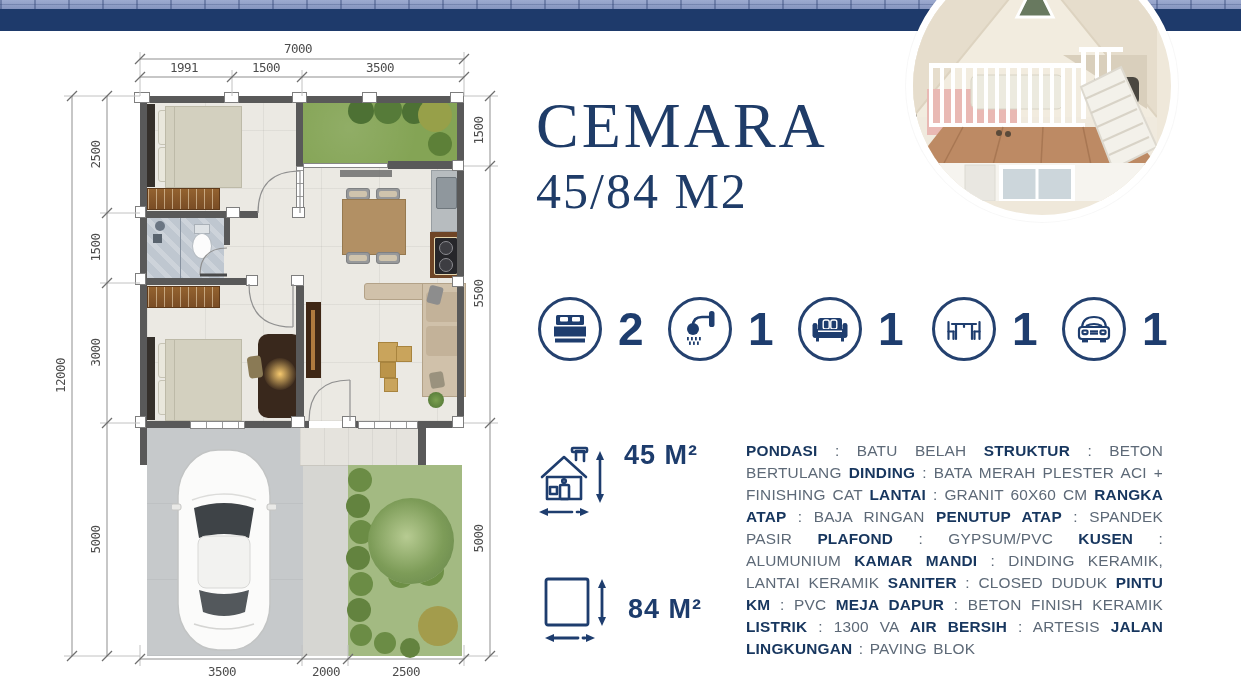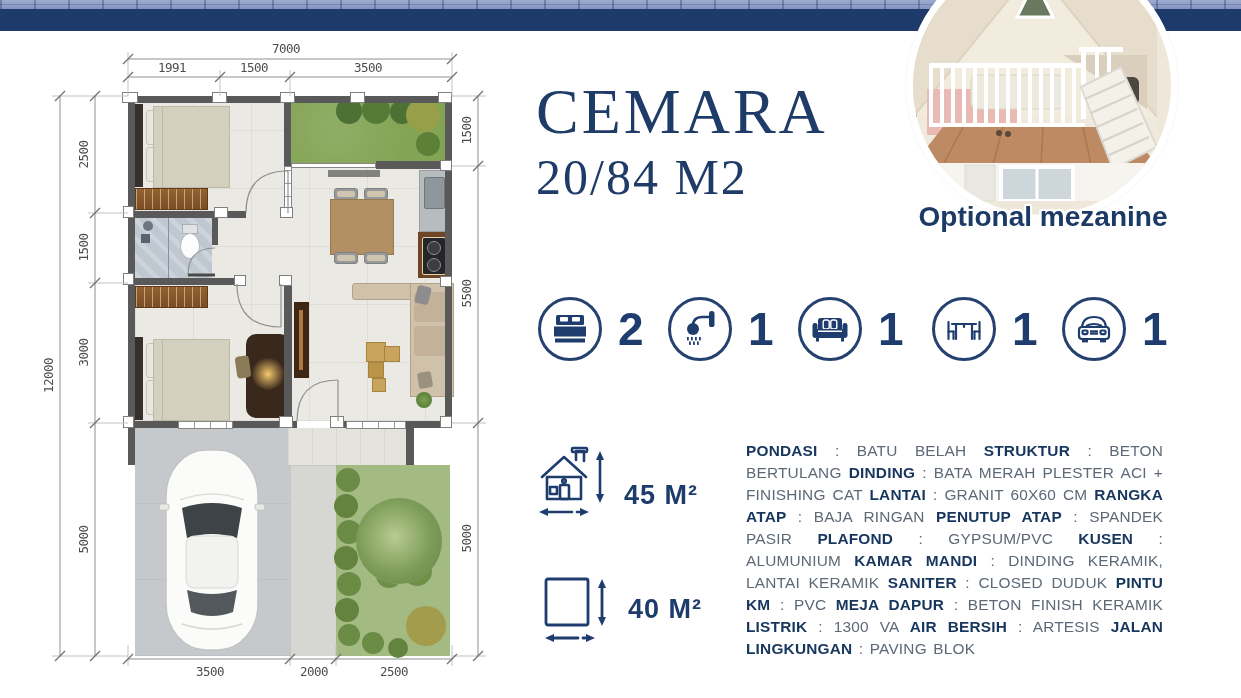--- a/index.html
+++ b/index.html
@@ -10,21 +10,21 @@
   
   .roof-strip{left:0;top:0;width:1241px;height:10px;
     background:linear-gradient(#9dabd0,#8292bd),#93a3c6;
     background-blend-mode:normal;}
   .roof-strip:after{content:"";position:absolute;inset:0;
     background:repeating-linear-gradient(90deg, rgba(35,55,105,.35) 0 2px, transparent 2px 34px),
                repeating-linear-gradient(0deg, rgba(35,55,105,.25) 0 1px, transparent 1px 5px);}
   .navy-band{left:0;top:9px;width:1241px;height:22px;background:#1e3a6b;}
 
   
-  .plan{left:0;top:0;width:520px;height:698px;}
+  .plan{left:12px;top:0;width:520px;height:698px;}
   .w{position:absolute;background:#595959;}
   .pl{position:absolute;background:#ffffff;border:1px solid #7e7e7e;box-sizing:border-box;}
   .win{position:absolute;background:#fff;border:1px solid #868686;box-sizing:border-box;
        background-image:repeating-linear-gradient(90deg, transparent 0 15px, #9a9a9a 15px 16px);}
   .winv{position:absolute;background:#fff;border:1px solid #868686;box-sizing:border-box;
        background-image:repeating-linear-gradient(0deg, transparent 0 12px, #9a9a9a 12px 13px);}
   .floor{left:135px;top:103px;width:310px;height:318px;background:#ebe9e3;
     background-image:repeating-linear-gradient(0deg, rgba(0,0,0,.05) 0 1px, transparent 1px 58px),
                      repeating-linear-gradient(90deg, rgba(0,0,0,.05) 0 1px, transparent 1px 58px);}
   .grass-top{left:291px;top:103px;width:154px;height:62px;background:#84a455;
@@ -55,21 +55,21 @@
   .chair:after{content:"";position:absolute;inset:2px;background:#cfc4ad;border-radius:2px;}
 
   
   .dim{position:absolute;font-family:"DejaVu Sans Mono",monospace;font-size:12.5px;color:#4c4c4c;
        letter-spacing:-0.5px;white-space:nowrap;}
   .dimv{transform:rotate(-90deg);transform-origin:center;width:44px;text-align:center;}
 
   
   .title{left:536px;top:70px;color:#1f3c68;font-family:"Liberation Serif",serif;line-height:1;}
   .title .t1{font-size:44px;letter-spacing:4px;}
-  .title .t2{font-size:64px;letter-spacing:3px;margin-top:10px;}
+  .title .t2{font-size:64px;letter-spacing:3px;margin-top:24px;}
   .title .t3{font-size:50px;letter-spacing:2px;margin-top:8px;font-family:"Liberation Serif",serif;}
 
   
   .photo{left:906px;top:-50px;width:258px;height:258px;border-radius:50%;border:7px solid #fff;
          overflow:hidden;background:#efe8da;z-index:5;box-shadow:0 0 0 1px rgba(0,0,0,.03);}
   .caption{left:898px;top:201px;width:290px;text-align:center;z-index:6;
       font-size:28px;font-weight:800;color:#1c3a66;letter-spacing:0px;
       text-shadow:-2px 0 #fff,2px 0 #fff,0 -2px #fff,0 2px #fff,2px 2px #fff,-2px -2px #fff,2px -2px #fff,-2px 2px #fff;}
 
   
@@ -277,21 +277,21 @@
     <span class="dim dimv" style="left:444px;top:123px;">1500</span>
     <span class="dim dimv" style="left:444px;top:286px;">5500</span>
     <span class="dim dimv" style="left:444px;top:531px;">5000</span>
     <span class="dim" style="left:196px;top:664px;">3500</span>
     <span class="dim" style="left:300px;top:664px;">2000</span>
     <span class="dim" style="left:380px;top:664px;">2500</span>
   </div>
 
   <div class="abs title">
     <div class="t2">CEMARA</div>
-    <div class="t3">20/84 M2</div>
+    <div class="t3">45/84 M2</div>
   </div>
 
   <div class="abs photo">
     <svg width="244" height="244" viewBox="0 0 244 244">
       <rect width="244" height="244" fill="#f0eade"></rect>
       <path d="M0,0 H244 V160 L122,10 L0,160 Z" fill="#e6ddcc"></path>
       <path d="M0,160 L122,10 L244,160 Z" fill="#f3edе0"></path>
       <path d="M0,160 L122,10 L244,160" fill="#f2ecdf" stroke="#ddd3c0" stroke-width="2"></path>
       <polygon points="104,60 140,60 122,24" fill="#68795f" stroke="#ffffff" stroke-width="3"></polygon>
       <polygon points="150,98 234,152 234,98" fill="#d9cfbc"></polygon>
@@ -336,21 +336,20 @@
         <line x1="184" y1="170" x2="224" y2="152"></line>
           <line x1="190" y1="184" x2="230" y2="166"></line>
         <line x1="196" y1="198" x2="236" y2="180"></line>
       </g>
       <rect x="0" y="206" width="244" height="38" fill="#f6f4ef"></rect>
       <rect x="52" y="208" width="30" height="36" fill="#e9e7e1" stroke="#dcdad2"></rect>
       <rect x="88" y="210" width="72" height="34" fill="#ccd6db" stroke="#ffffff" stroke-width="4"></rect>
       <line x1="124" y1="210" x2="124" y2="244" stroke="#ffffff" stroke-width="3"></line>
     </svg>
   </div>
-  <div class="abs caption">Optional mezanine</div>
 
   <div class="feat" style="left:538px;">
     <svg width="40" height="32" viewBox="0 0 40 32">
       <rect x="6" y="2" width="28" height="10" rx="1.5" fill="#1e3d6e"></rect>
       <rect x="10" y="4" width="8" height="4.5" rx="1" fill="#ffffff"></rect>
       <rect x="22" y="4" width="8" height="4.5" rx="1" fill="#ffffff"></rect>
       <rect x="4" y="13.5" width="32" height="10" fill="#1e3d6e"></rect>
       <rect x="4" y="24.5" width="32" height="1.6" fill="#ffffff"></rect>
       <rect x="5" y="25.5" width="30" height="4" fill="#1e3d6e"></rect>
     </svg>
@@ -438,33 +437,33 @@
     </g>
     <polygon points="60,14 64,5 68,14" fill="#1e3d6e"></polygon>
     <polygon points="60,48 64,57 68,48" fill="#1e3d6e"></polygon>
     <g stroke="#1e3d6e" stroke-width="2.6" stroke-linecap="round">
       <line x1="8" y1="66" x2="36" y2="66"></line>
       <line x1="41" y1="66" x2="43" y2="66"></line>
     </g>
     <polygon points="12,62 3,66 12,70" fill="#1e3d6e"></polygon>
     <polygon points="44,62 53,66 44,70" fill="#1e3d6e"></polygon>
   </svg>
-  <span class="area-label" style="left:624px;top:480px;">45 M²</span>
+  <span class="area-label" style="left:624px;top:440px;">45 M²</span>
 
   <svg class="abs" style="left:540px;top:575px;" width="76" height="72" viewBox="0 0 76 72">
     <g stroke="#1e3d6e" stroke-width="2.8" fill="none" stroke-linejoin="round" stroke-linecap="round">
       <rect x="6" y="4" width="42" height="46" rx="2"></rect>
       <line x1="62" y1="9" x2="62" y2="46"></line>
     </g>
     <polygon points="58,13 62,4 66,13" fill="#1e3d6e"></polygon>
     <polygon points="58,42 62,51 66,42" fill="#1e3d6e"></polygon>
     <g stroke="#1e3d6e" stroke-width="2.8" stroke-linecap="round">
       <line x1="10" y1="63" x2="38" y2="63"></line>
       <line x1="43" y1="63" x2="45" y2="63"></line>
     </g>
     <polygon points="14,59 5,63 14,67" fill="#1e3d6e"></polygon>
     <polygon points="46,59 55,63 46,67" fill="#1e3d6e"></polygon>
   </svg>
-  <span class="area-label" style="left:628px;top:594px;">40 M²</span>
+  <span class="area-label" style="left:628px;top:594px;">84 M²</span>
 
   <div class="abs specs" id="specs-text"><span class="sb">PONDASI</span><span class="sr"> : BATU BELAH </span><span class="sb">STRUKTUR</span><span class="sr"> : BETON BERTULANG </span><span class="sb">DINDING</span><span class="sr"> : BATA MERAH PLESTER ACI + FINISHING CAT </span><span class="sb">LANTAI</span><span class="sr"> : GRANIT 60X60 CM </span><span class="sb">RANGKA ATAP</span><span class="sr"> : BAJA RINGAN </span><span class="sb">PENUTUP ATAP</span><span class="sr"> : SPANDEK PASIR </span><span class="sb">PLAFOND</span><span class="sr"> : GYPSUM/PVC </span><span class="sb">KUSEN</span><span class="sr"> : ALUMUNIUM </span><span class="sb">KAMAR MANDI</span><span class="sr"> : DINDING KERAMIK, LANTAI KERAMIK </span><span class="sb">SANITER</span><span class="sr"> : CLOSED DUDUK </span><span class="sb">PINTU KM</span><span class="sr"> : PVC  </span><span class="sb">MEJA DAPUR</span><span class="sr"> : BETON FINISH KERAMIK </span><span class="sb">LISTRIK</span><span class="sr"> : 1300 VA </span><span class="sb">AIR BERSIH</span><span class="sr"> : ARTESIS </span><span class="sb">JALAN LINGKUNGAN</span><span class="sr"> : PAVING BLOK</span></div>
 
 </div>
 
 </body></html>

